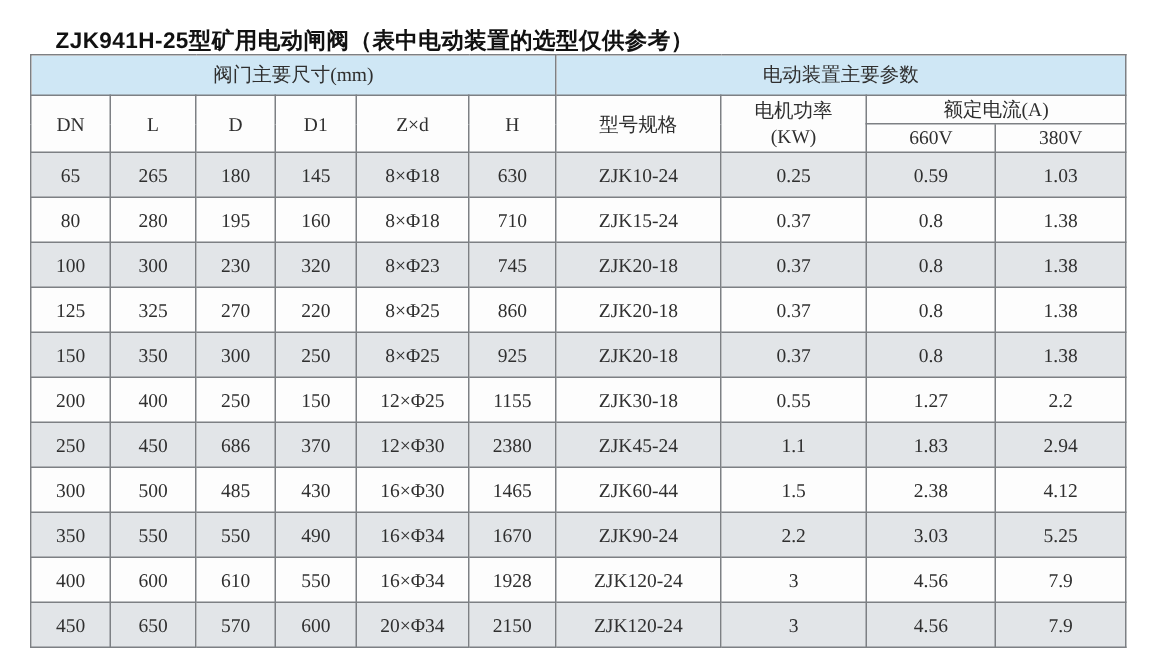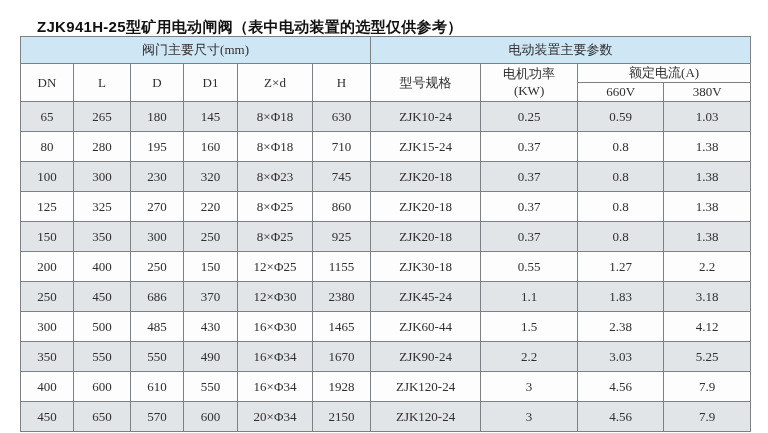--- a/index.html
+++ b/index.html
@@ -176,21 +176,21 @@
       <tr class="stripe">
         <td>250</td>
         <td>450</td>
         <td>686</td>
         <td>370</td>
         <td>12×Φ30</td>
         <td>2380</td>
         <td>ZJK45-24</td>
         <td>1.1</td>
         <td>1.83</td>
-        <td>3.18</td>
+        <td>2.94</td>
       </tr>
       <tr>
         <td>300</td>
         <td>500</td>
         <td>485</td>
         <td>430</td>
         <td>16×Φ30</td>
         <td>1465</td>
         <td>ZJK60-44</td>
         <td>1.5</td>

